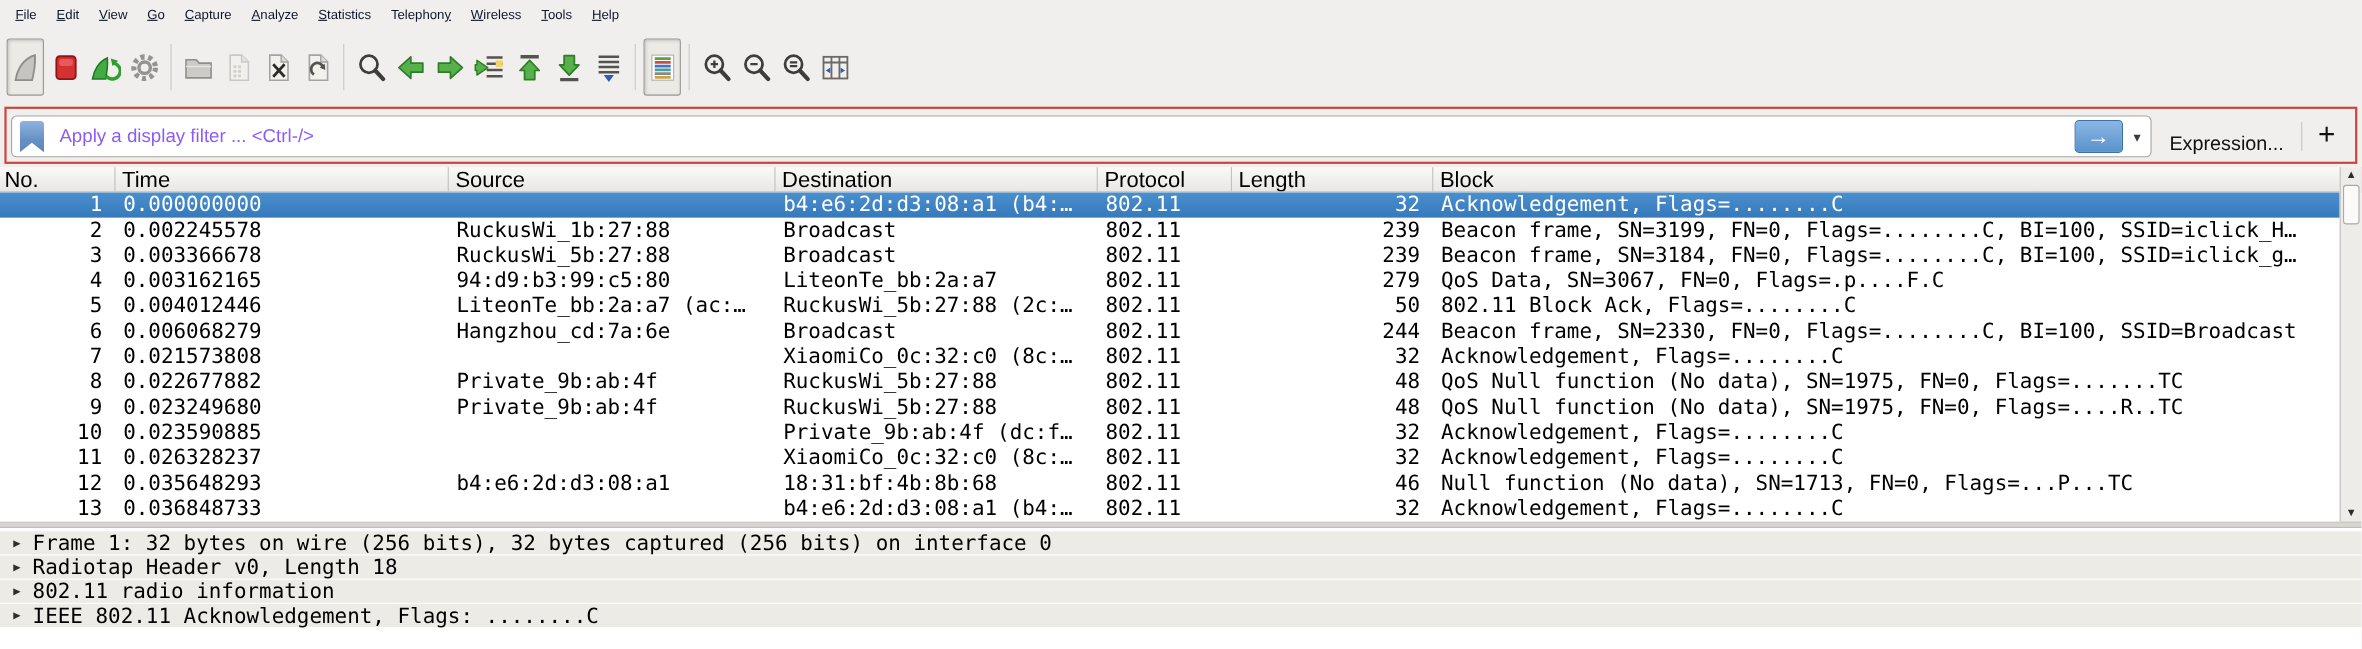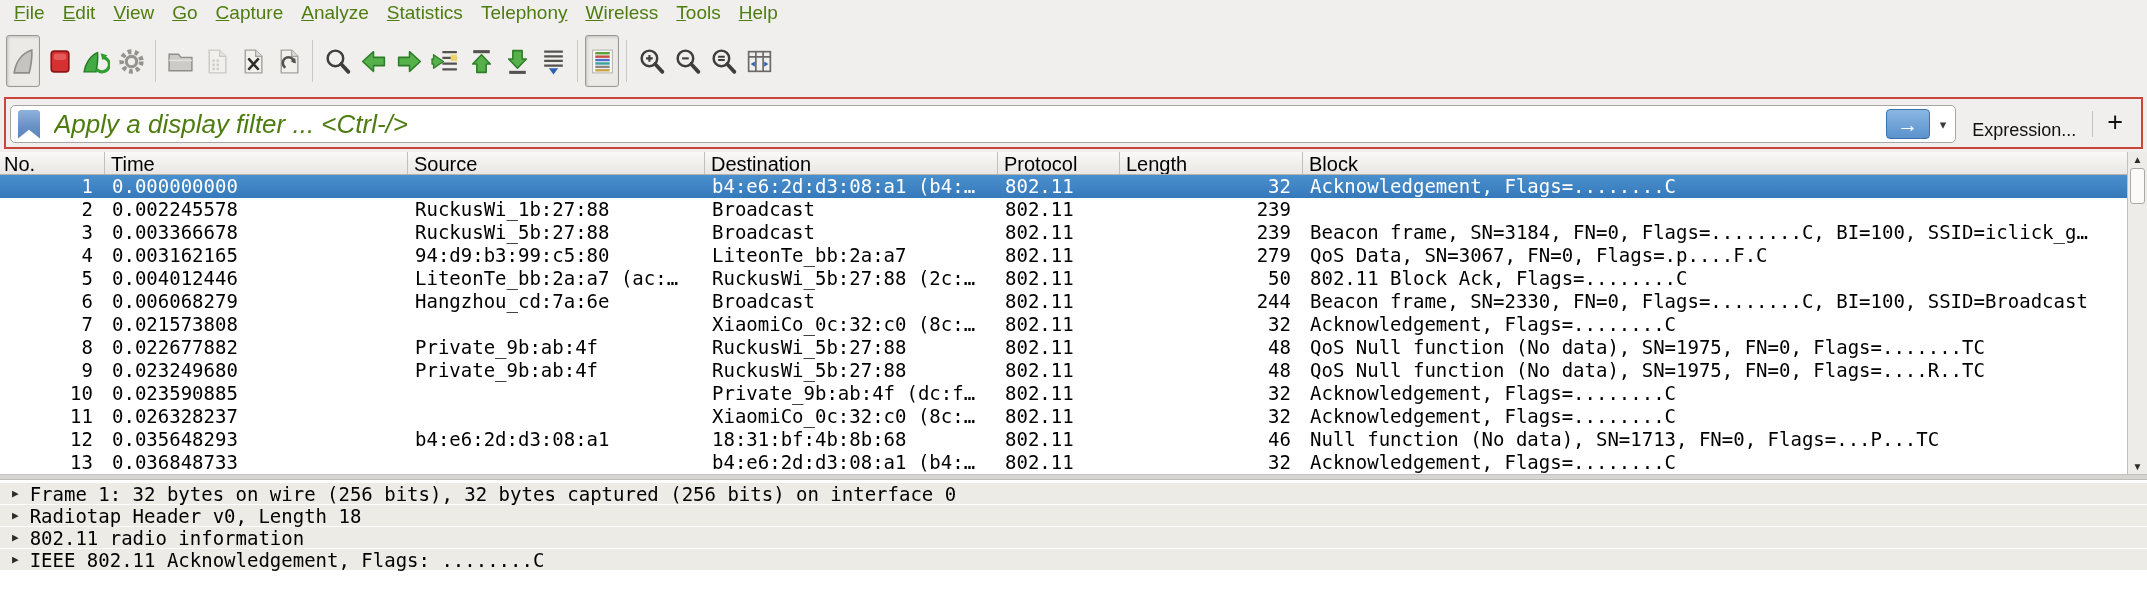--- a/index.html
+++ b/index.html
@@ -2,41 +2,41 @@
 <html><head>
 <meta charset="utf-8">
 <style>
   * { box-sizing: border-box; margin: 0; padding: 0; }
   html,body { width: 2147px; height: 590px; }
   body { font-family: "Liberation Sans", sans-serif; background: #f1efed; }
   .app { position: relative; width: 2147px; height: 590px; overflow: hidden; background:#f1efed; }
 
   
   .menubar { height: 26px; display: flex; align-items: center; padding-left: 5px; background:#f1efed; }
-  .mi { padding: 0 9px; font-size: 19px; color: #4d7c0f; white-space: nowrap; cursor: default; }
+  .mi { padding: 0 9px; font-size: 12px; color: #0f172a; white-space: nowrap; cursor: default; }
   .mi u { text-decoration: underline; }
 
   
   .toolbar { height: 70px; display: flex; align-items: center; padding-left: 5px; background:#f1efed; }
   .tbtn { width: 34px; height: 52px; margin: 0 1px; display: flex; align-items: center; justify-content: center;
           border: 1px solid transparent; border-radius: 3px; }
   .tbtn.pressed { background: #eceae6; border: 1px solid #9a9894; box-shadow: inset 1px 1px 3px rgba(0,0,0,.18); }
   .tbtn.disabled svg { opacity: .5; }
   .tsep { width: 1px; height: 42px; background: #c9c7c3; margin: 0 6px; }
 
   
   .filterzone { position: relative; height: 56px; background:#f1efed; }
   .annotation { position:absolute; left:4px; top:1px; right:4px; height:52px; border:2px solid #c8473a; pointer-events:none; z-index:5; }
   .filterbar { height:56px; display:flex; align-items:center; padding:0 10px 0 10px; }
   .filter-input { flex:1; height:38px; background:#ffffff; border:1px solid #a8a6a2; border-radius:5px;
                   display:flex; align-items:center; padding:0 5px; }
   .bookmark { width:22px; height:29px; margin:0 14px 0 2px; flex:0 0 auto;
               background: linear-gradient(180deg,#8fb2dd 0%,#6690c4 60%,#5c86ba 100%);
               clip-path: polygon(12% 0,88% 0,100% 8%,100% 100%,50% 70%,0 100%,0 8%); }
-  .fplaceholder { flex:1; font-size:26px; color:#4d7c0f; white-space:nowrap; overflow:hidden;font-style:italic; }
+  .fplaceholder { flex:1; font-size:17px; color:#8b5cf6; white-space:nowrap; overflow:hidden; }
   .applybtn { width:44px; height:30px; border-radius:4px; border:1px solid #3c72a8; margin-left:8px;
               background: linear-gradient(180deg,#8ab6e4,#5a92cc); color:#fff; font-size:21px; font-weight:bold;
               display:flex; align-items:center; justify-content:center; line-height:1; }
   .fcaret { font-size:13px; color:#3c3a38; margin:0 4px 0 10px; }
   .exprbtn { font-size:18px; color:#111; padding:0 16px; white-space:nowrap;margin-top:12px; }
   .vsep { width:1px; height:26px; background:#c6c4c0; }
   .plusbtn { font-size:27px; color:#111; padding:0 14px 3px 14px; }
 
   
   .grid7 { display:grid; grid-template-columns:105px 303px 297px 293px 122px 183px minmax(0,1fr); }
@@ -273,20 +273,21 @@
           <div class="pcell r">32</div>
           <div class="pcell">Acknowledgement, Flags=........C</div>
         </div>
         <div class="prow grid7">
           <div class="pcell r">2</div>
           <div class="pcell">0.002245578</div>
           <div class="pcell">RuckusWi_1b:27:88</div>
           <div class="pcell">Broadcast</div>
           <div class="pcell">802.11</div>
           <div class="pcell r">239</div>
+          <div class="pcell">Beacon frame, SN=3199, FN=0, Flags=........C, BI=100, SSID=iclick_H…</div>
         </div>
         <div class="prow grid7">
           <div class="pcell r">3</div>
           <div class="pcell">0.003366678</div>
           <div class="pcell">RuckusWi_5b:27:88</div>
           <div class="pcell">Broadcast</div>
           <div class="pcell">802.11</div>
           <div class="pcell r">239</div>
           <div class="pcell">Beacon frame, SN=3184, FN=0, Flags=........C, BI=100, SSID=iclick_g…</div>
         </div>

